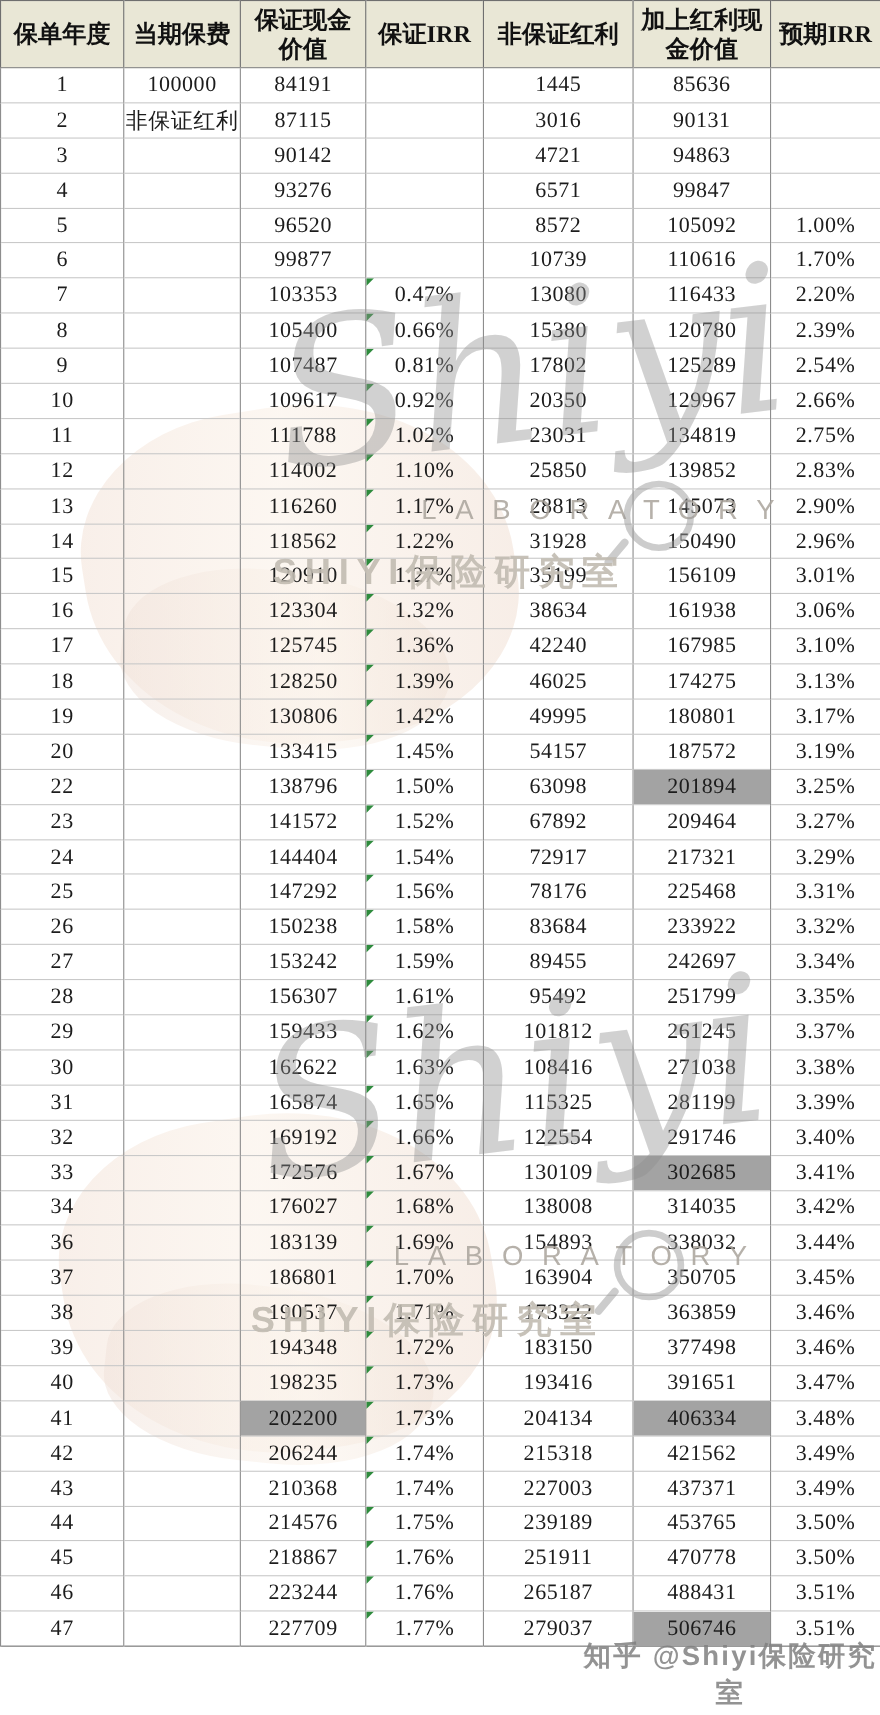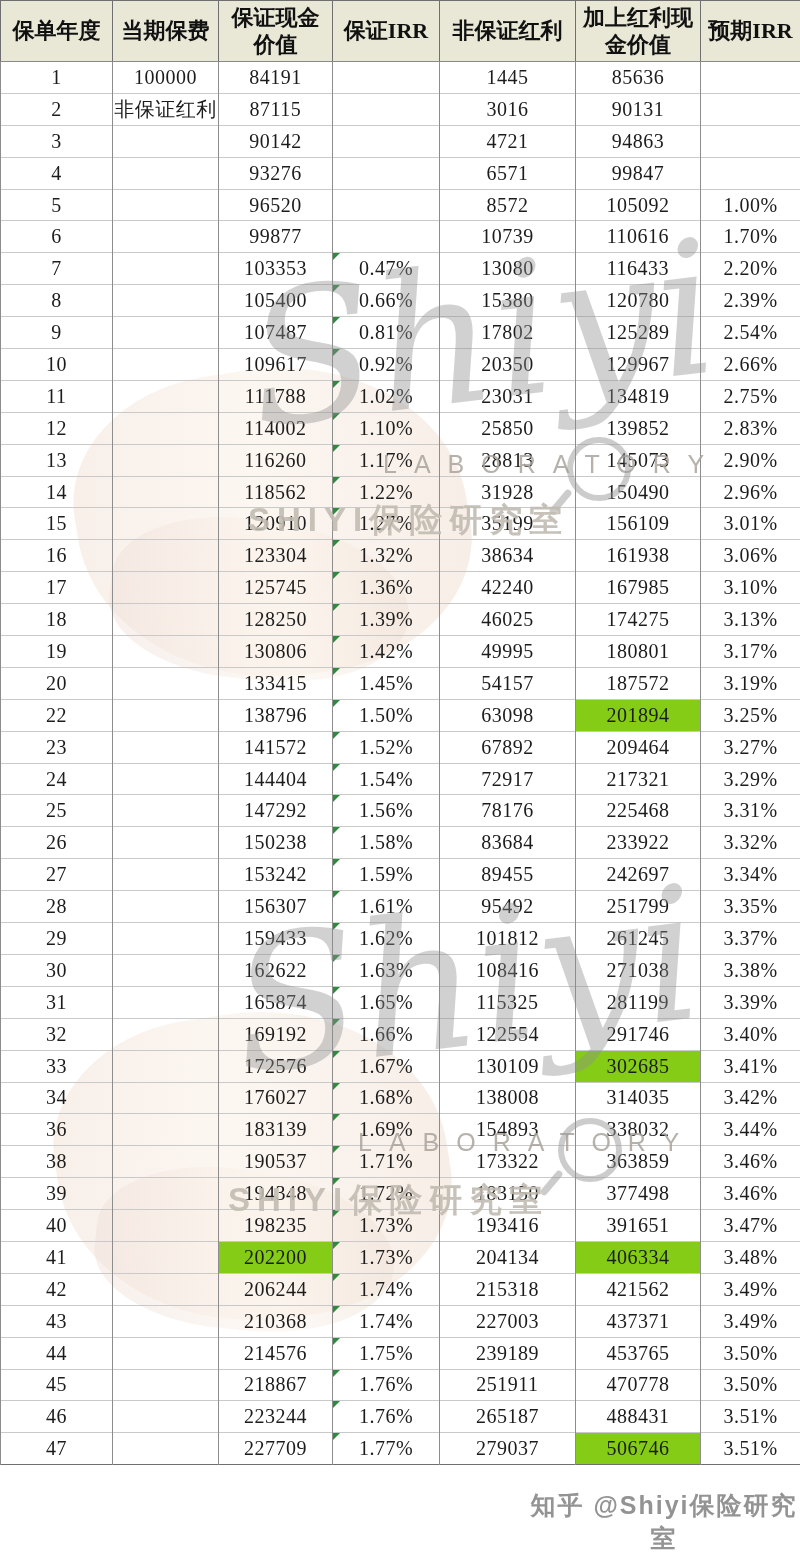--- a/index.html
+++ b/index.html
@@ -47,21 +47,21 @@
     color: #1c1c1c;
     text-align: center;
     vertical-align: middle;
     border-left: 1px solid #8d8d8d;
     border-top: 1px solid #c9c9c9;
     letter-spacing: 0.5px;
     position: relative;
     white-space: nowrap;
     overflow: hidden;
   }
-  tbody td.pink { background: #84cc16; }
+  tbody td.pink { background: #a3a3a3; }
   tbody td.marker::before {
     content: "";
     position: absolute;
     top: 0; left: 0;
     width: 0; height: 0;
     border-top: 7px solid #2e8b3d;
     border-right: 7px solid transparent;
   }
 
   
@@ -465,20 +465,29 @@
       <tr>
         <td>36</td>
         <td></td>
         <td>183139</td>
         <td class="marker">1.69%</td>
         <td>154893</td>
         <td>338032</td>
         <td>3.44%</td>
       </tr>
       <tr>
+        <td>37</td>
+        <td></td>
+        <td>186801</td>
+        <td class="marker">1.70%</td>
+        <td>163904</td>
+        <td>350705</td>
+        <td>3.45%</td>
+      </tr>
+      <tr>
         <td>38</td>
         <td></td>
         <td>190537</td>
         <td class="marker">1.71%</td>
         <td>173322</td>
         <td>363859</td>
         <td>3.46%</td>
       </tr>
       <tr>
         <td>39</td>

